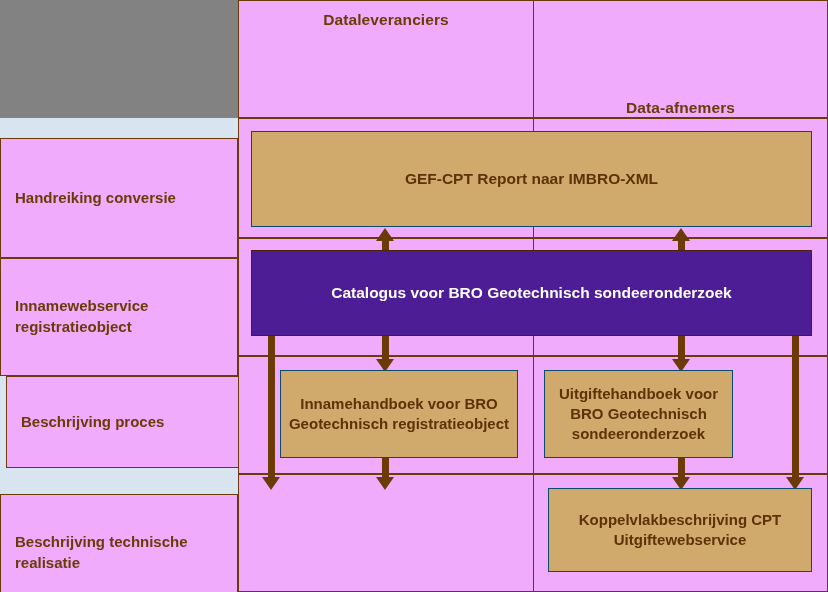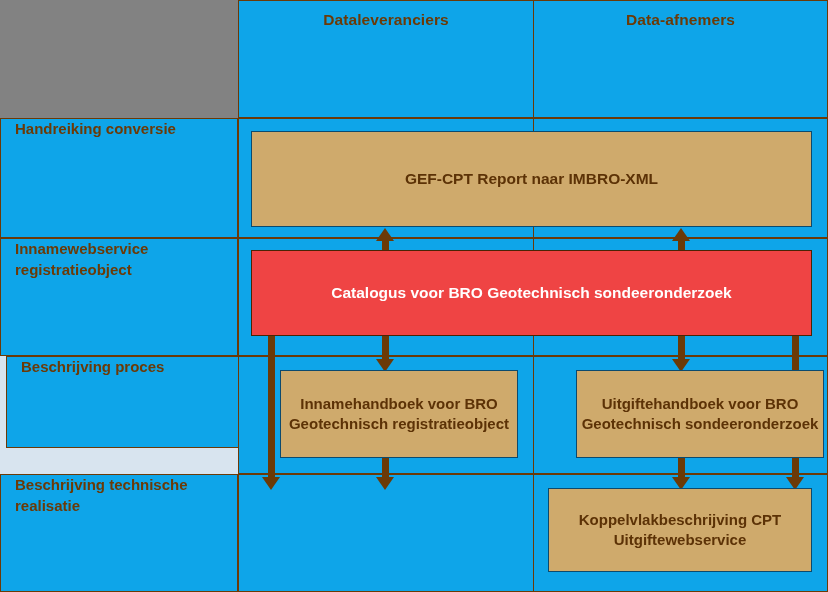--- a/index.html
+++ b/index.html
@@ -16,34 +16,36 @@
     height: 592px;
     background: #d8e4ef;
     overflow: hidden;
   }
 
   
   .cell {
     position: absolute;
     box-sizing: border-box;
     border: 1px solid #6b3a07;
-    background: #0ea5e9;
+    background: #f0abfc;
   }
   .cell.corner {
     background: #828282;
     border: none;
   }
   .cell.header {
     display: flex;
     align-items: flex-start;
     justify-content: center;
   }
   .cell.rowlabel {
     display: flex;
+    align-items: center;
     justify-content: flex-start;
+    margin-top: 20px;
   }
 
   .header-text {
     font-size: 15.5px;
     font-weight: bold;
     color: #6b3a07;
     padding-top: 10px;
     letter-spacing: 0.1px;
   }
   .rowlabel-text {
@@ -64,21 +66,21 @@
     align-items: center;
     justify-content: center;
     text-align: center;
     z-index: 5;
   }
   .box-tan {
     background: #cfaa6c;
     color: #5c3206;
   }
   .box-dark {
-    background: #ef4444;
+    background: #4c1d95;
     color: #ffffff;
     border-color: #4a2404;
   }
   .box-label {
     font-weight: bold;
     line-height: 1.32;
   }
   .fs-big   { font-size: 15.5px; }
   .fs-mid   { font-size: 15px; }
 
@@ -124,21 +126,21 @@
 <body>
 
 <div id="diagram">
 
   <div class="cell corner" style="left:0px; top:0px; width:238px; height:118px;"></div>
 
   <div class="cell header" style="left:238px; top:0px; width:296px; height:118px;">
     <span class="header-text">Dataleveranciers</span>
   </div>
 
-  <div class="cell header" style="left:533px; top:0px; width:295px; height:118px;">
+  <div class="cell header" style="left:533px; top:0px; width:295px; height:118px;align-items:flex-end;">
     <span class="header-text">Data-afnemers</span>
   </div>
 
   <div class="cell rowlabel" style="left:0px; top:118px; width:238px; height:120px;">
     <span class="rowlabel-text">Handreiking conversie</span>
   </div>
 
   <div class="cell rowlabel" style="left:0px; top:238px; width:238px; height:118px;">
     <span class="rowlabel-text">Innamewebservice registratieobject</span>
   </div>
@@ -206,21 +208,21 @@
   </div>
 
   <div class="box box-dark" style="left:251px; top:250px; width:561px; height:86px;">
     <span class="box-label fs-big">Catalogus voor BRO Geotechnisch sondeeronderzoek</span>
   </div>
 
   <div class="box box-tan" style="left:280px; top:370px; width:238px; height:88px;">
     <span class="box-label fs-mid">Innamehandboek voor BRO Geotechnisch registratieobject</span>
   </div>
 
-  <div class="box box-tan" style="left:576px; top:370px; width:248px; height:88px;text-align:center;">
+  <div class="box box-tan" style="left:544px; top:370px; width:189px; height:88px;text-align:center;">
     <span class="box-label fs-mid">Uitgiftehandboek voor BRO Geotechnisch sondeeronderzoek</span>
   </div>
 
 
   <div class="box box-tan" style="left:548px; top:488px; width:264px; height:84px;">
     <span class="box-label fs-mid">Koppelvlakbeschrijving CPT Uitgiftewebservice</span>
   </div>
 
 </div>
 

